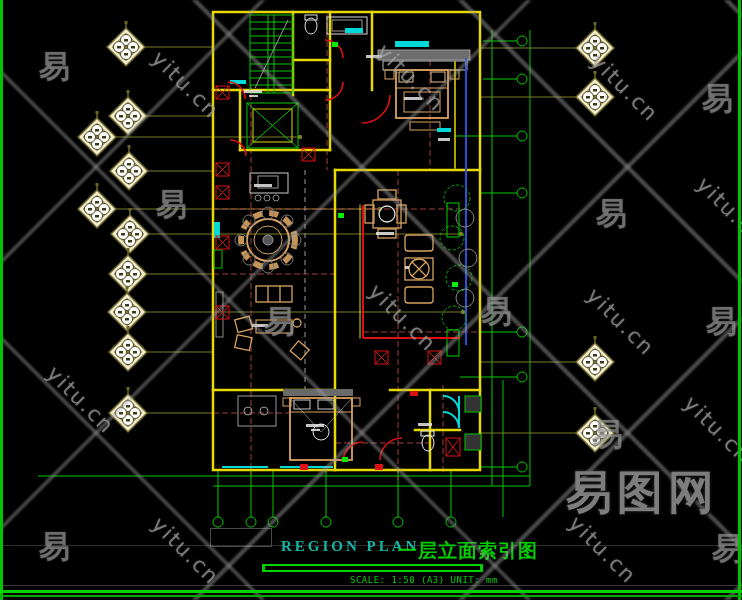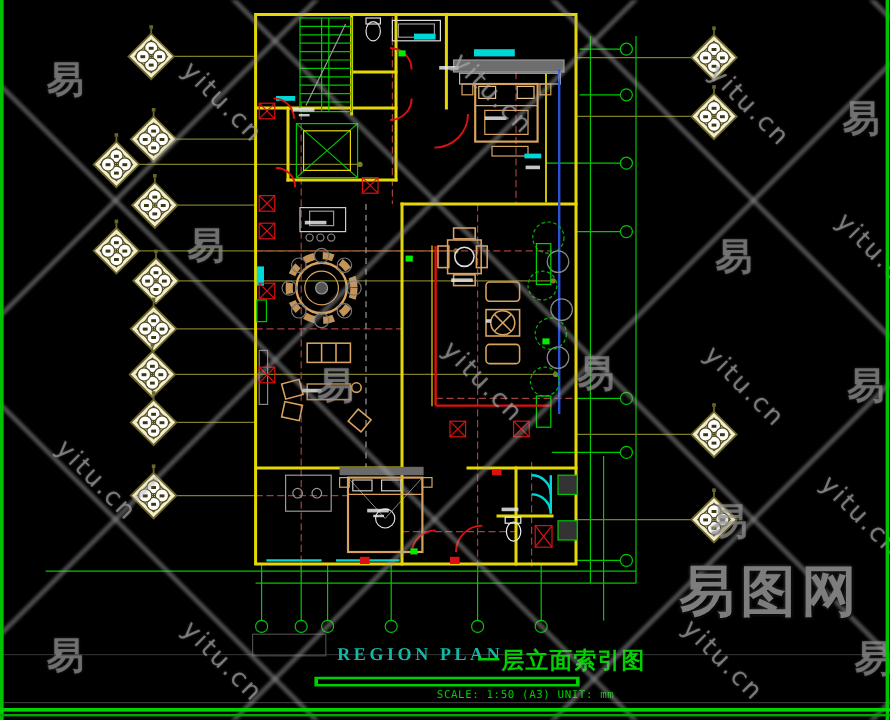--- a/index.html
+++ b/index.html
@@ -41,21 +41,21 @@
   .title-zh{
     position:absolute;left:398px;top:538px;color:#00cf00;font-size:19px;font-weight:bold;
     letter-spacing:1px;white-space:nowrap;
   }
   .scale-bar{
     position:absolute;left:262px;top:564px;width:215px;height:4px;
     border-top:2px solid #00cf00;border-bottom:2px solid #00cf00;
     border-left:3px solid #00cf00;border-right:3px solid #00cf00;
   }
   .scale-text{
-    position:absolute;left:364px;top:575px;color:#00cf00;font-size:9px;
+    position:absolute;left:350px;top:575px;color:#00cf00;font-size:9px;
     font-family:"DejaVu Sans Mono",monospace;letter-spacing:.5px;white-space:nowrap;
   }
   .title-box{position:absolute;left:210px;top:528px;width:60px;height:17px;border:1px solid #4a4a4a;}
   .hline-faint{position:absolute;left:0;top:545px;width:742px;height:1px;background:#2e2e2e;}
   .hline-dark{position:absolute;left:0;top:585px;width:742px;height:1px;background:#383838;}
   
   .border-left{position:absolute;left:0;top:0;width:3px;height:600px;background:#00c400;}
   .border-right{position:absolute;left:738px;top:0;width:3px;height:600px;background:#00c400;}
   .border-bottom1{position:absolute;left:0;top:590px;width:742px;height:3px;background:#00d400;}
   .border-bottom2{position:absolute;left:0;top:595px;width:742px;height:2px;background:#00a800;}

